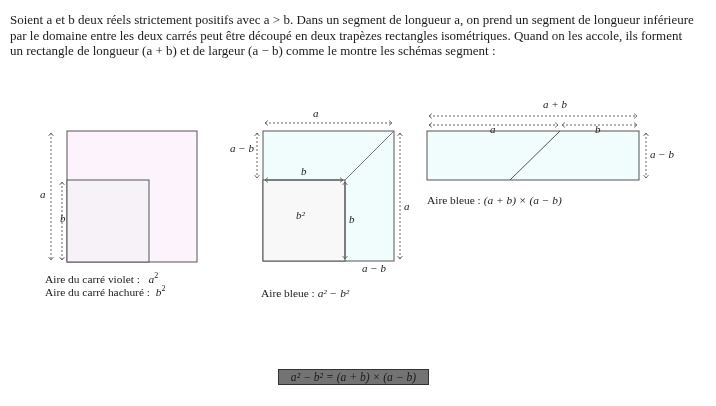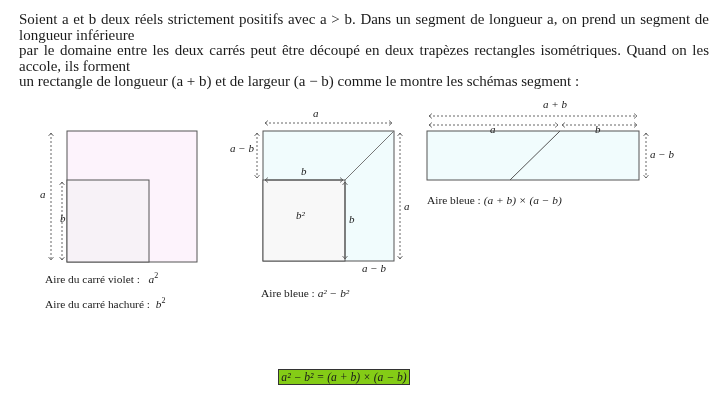--- a/index.html
+++ b/index.html
@@ -1,26 +1,26 @@
 <!DOCTYPE html>
 <html><head>
 <meta charset="utf-8">
 <style>
   html, body { margin:0; padding:0; background:#ffffff; }
   body { width:716px; height:406px; position:relative; overflow:hidden;
          font-family:"Liberation Serif","DejaVu Serif",serif; color:#1a1a1a; }
-  .para { position:absolute; left:19px; width:690px; font-size:15px; line-height:15.6px; text-align:justify; }
+  .para { position:absolute; left:10px; width:690px; font-size:13px; line-height:15.6px; text-align:justify; }
   .para p { margin:0; }
   .m { font-style:italic;text-align:right; }
   svg { position:absolute; left:0; top:0; }
   svg text { font-family:"Liberation Serif","DejaVu Serif",serif; font-size:11px; fill:#1a1a1a; }
   svg text.it { font-style:italic; }
   .cap { position:absolute; font-size:11.4px; white-space:nowrap; }
-  .formula { position:absolute; left:278px; top:369px; width:132px; height:16px; border:1px solid #333;
-             background:#84cc16; font-size:11.6px; line-height:16px; text-align:center; font-style:italic; box-sizing:border-box; }
+  .formula { position:absolute; left:278px; top:369px; width:151px; height:16px; border:1px solid #333;
+             background:#737373; font-size:11.6px; line-height:16px; text-align:center; font-style:italic; box-sizing:border-box; }
   sup { font-size:8px; vertical-align:5px; line-height:0; }
 </style>
 </head>
 <body>
 
 <div class="para" style="top:12px;">
   <p>Soient a et b deux réels strictement positifs avec a &gt; b. Dans un segment de longueur a, on prend un segment de longueur inférieure</p>
   <p>par le domaine entre les deux carrés peut être découpé en deux trapèzes rectangles isométriques. Quand on les accole, ils forment</p>
   <p>un rectangle de longueur (a + b) et de largeur (a − b) comme le montre les schémas segment :</p>
 </div>
@@ -70,21 +70,21 @@
     <text class="it" x="595" y="133">b</text>
     <line x1="646" y1="133" x2="646" y2="178" stroke="#666" stroke-dasharray="2,2" marker-start="url(#ah)" marker-end="url(#ah)"></line>
     <text class="it" x="650" y="158">a − b</text>
   </g>
 </svg>
 
 <div class="cap" style="left:45px; top:273px;">
   <span>Aire du carré violet :</span>
   &nbsp;&nbsp;<span class="m">a</span><sup>2</sup>
 </div>
-<div class="cap" style="left:45px; top:286px;margin-top:12px;">
+<div class="cap" style="left:45px; top:286px;">
   <span>Aire du carré hachuré :</span>
   &nbsp;<span class="m">b</span><sup>2</sup>
 </div>
 <div class="cap" style="left:261px; top:287px;">
   <span>Aire bleue :</span>
   <span class="m">a² − b²</span>
 </div>
 <div class="cap" style="left:427px; top:194px;">
   <span>Aire bleue :</span>
   <span class="m">(a + b) × (a − b)</span>

